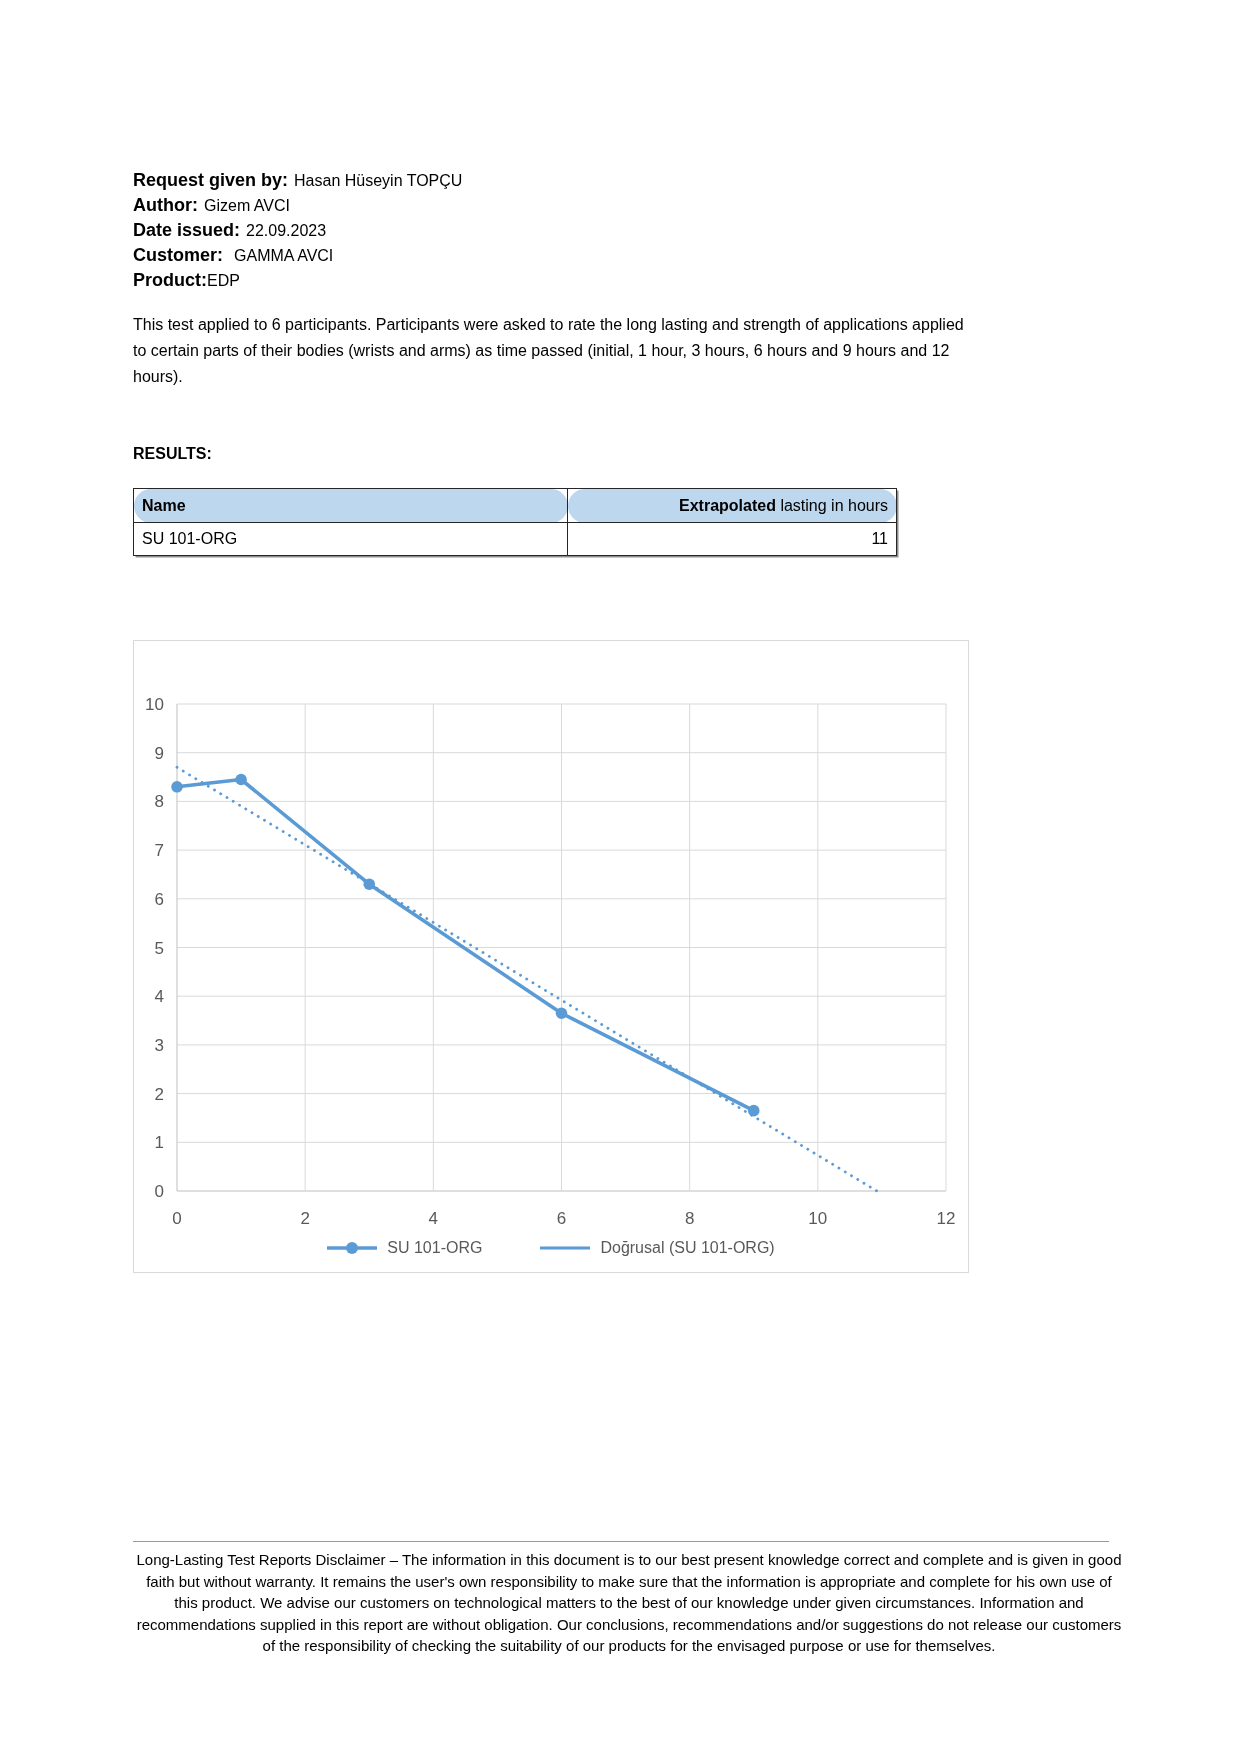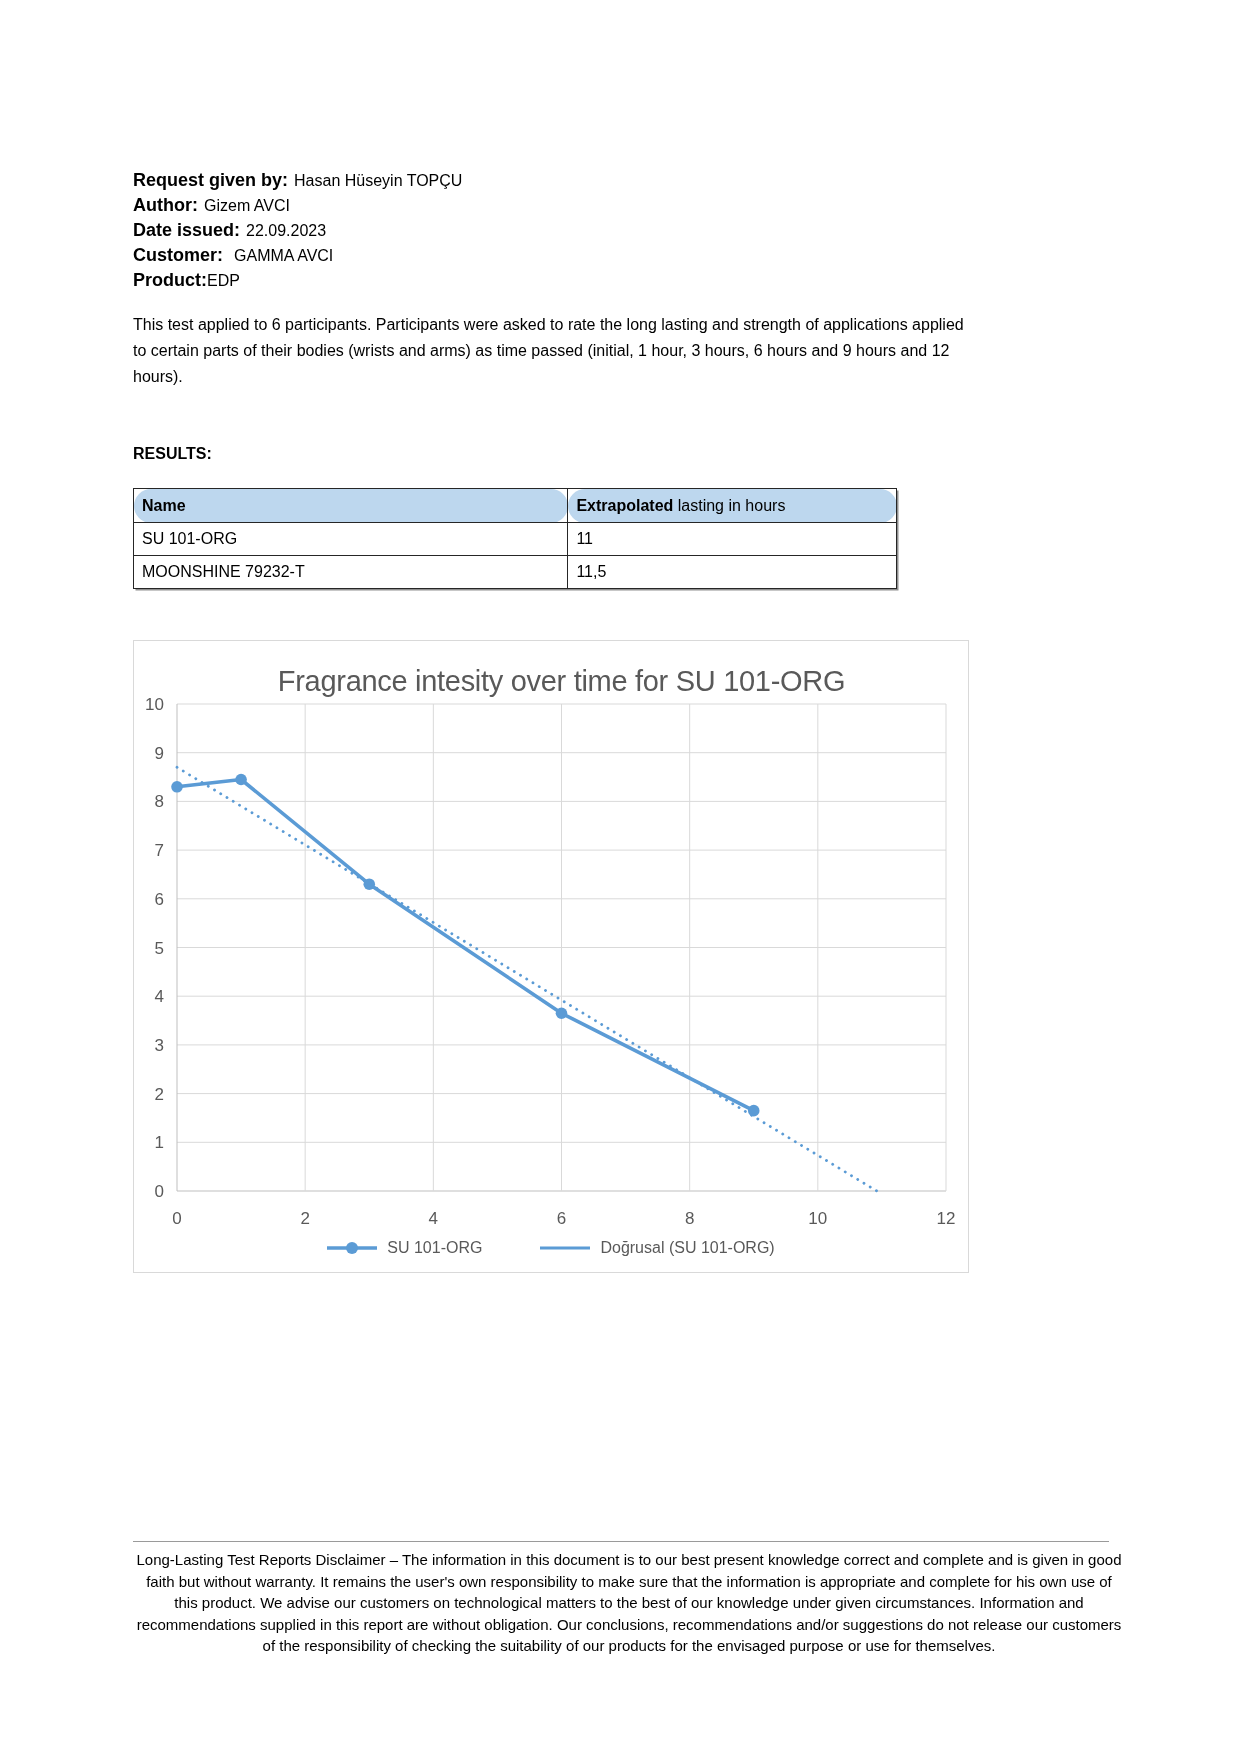--- a/index.html
+++ b/index.html
@@ -19,21 +19,21 @@
   .intro { position:absolute; left:133px; top:312px; width:845px;
            font-size:16px; line-height:26px; }
   
   .results-h { position:absolute; left:133px; top:445px; font-size:16px; font-weight:bold; }
   table.results { position:absolute; left:133px; top:488px; width:764px;
     border-collapse:collapse; font-size:16px;
     box-shadow:2px 2px 0 -0.5px #8f8f8f; }
   table.results th, table.results td { border:1px solid #262626; height:33px; padding:2px 8px; }
   table.results th { background:#BDD7EE; text-align:left; font-weight:normal; height:34px;border-radius:17px; }
   table.results .b { font-weight:bold; }
-  table.results td.num, table.results th.center { text-align:left; }
+  table.results td.num, table.results th.center { text-align:right; }
   table.results col.c1 { width:435px; }
   table.results col.c2 { width:329px; }
   
   .chart { position:absolute; left:133px; top:640px; width:836px; height:633px;
     border:1px solid #D9D9D9; background:#fff; }
   .chart-title { position:absolute; left:43px; top:24px; width:769px; text-align:center;
     font-size:29px; color:#595959; letter-spacing:-0.3px; }
   .chart svg.plot { position:absolute; left:0; top:0; }
   .legend { position:absolute; left:0; top:598px; width:100%;
     display:flex; justify-content:center; align-items:center; gap:58px;
@@ -78,29 +78,24 @@
     <tr>
       <th><span class="b">Name</span><span></span></th>
       <th class="center"><span class="b">Extrapolated</span><span> lasting in hours</span></th>
     </tr>
   </thead>
   <tbody id="results-body">
       <tr>
         <td>SU 101-ORG</td>
         <td class="num">11</td>
       </tr>
-      <tr>
-        <td>MOONSHINE 79232-T</td>
-        <td class="num">11,5</td>
-      </tr>
     </tbody>
 </table>
 
 <div class="chart">
-  <div class="chart-title">Fragrance intesity over time for SU 101-ORG</div>
   <svg class="plot" id="plot" width="836" height="633">
       <line x1="43" y1="550" x2="812" y2="550" stroke="#BFBFBF" stroke-width="1"></line>
       <text x="30" y="556" text-anchor="end" fill="#595959" font-size="17">0</text>
       <line x1="43" y1="501.3" x2="812" y2="501.3" stroke="#D9D9D9" stroke-width="1"></line>
       <text x="30" y="507.3" text-anchor="end" fill="#595959" font-size="17">1</text>
       <line x1="43" y1="452.6" x2="812" y2="452.6" stroke="#D9D9D9" stroke-width="1"></line>
       <text x="30" y="458.6" text-anchor="end" fill="#595959" font-size="17">2</text>
       <line x1="43" y1="403.9" x2="812" y2="403.9" stroke="#D9D9D9" stroke-width="1"></line>
       <text x="30" y="409.9" text-anchor="end" fill="#595959" font-size="17">3</text>
       <line x1="43" y1="355.2" x2="812" y2="355.2" stroke="#D9D9D9" stroke-width="1"></line>

